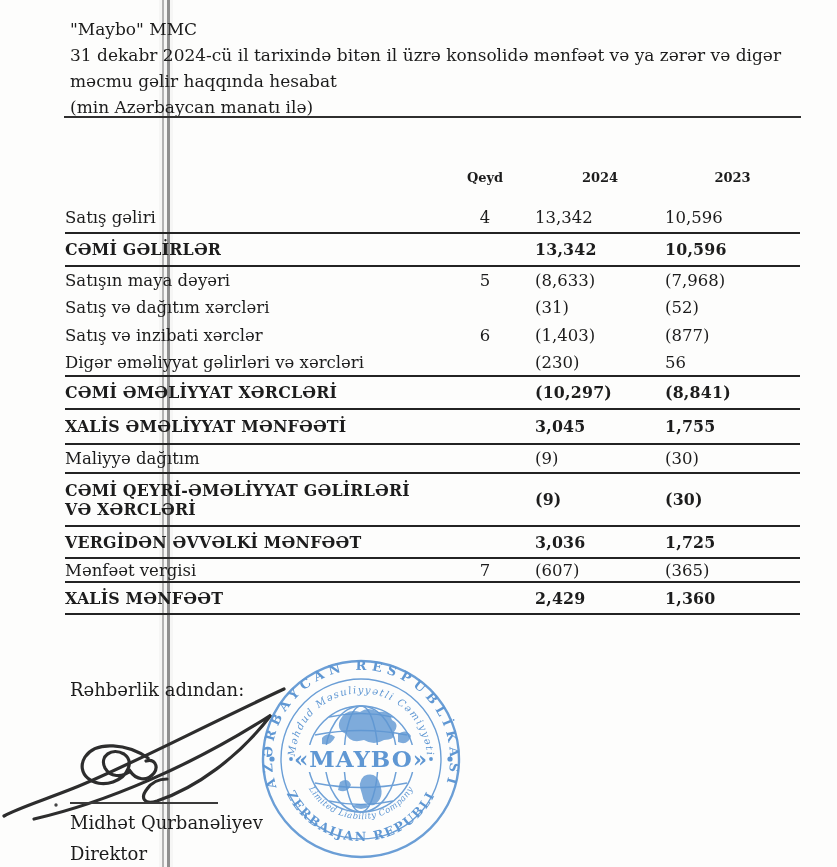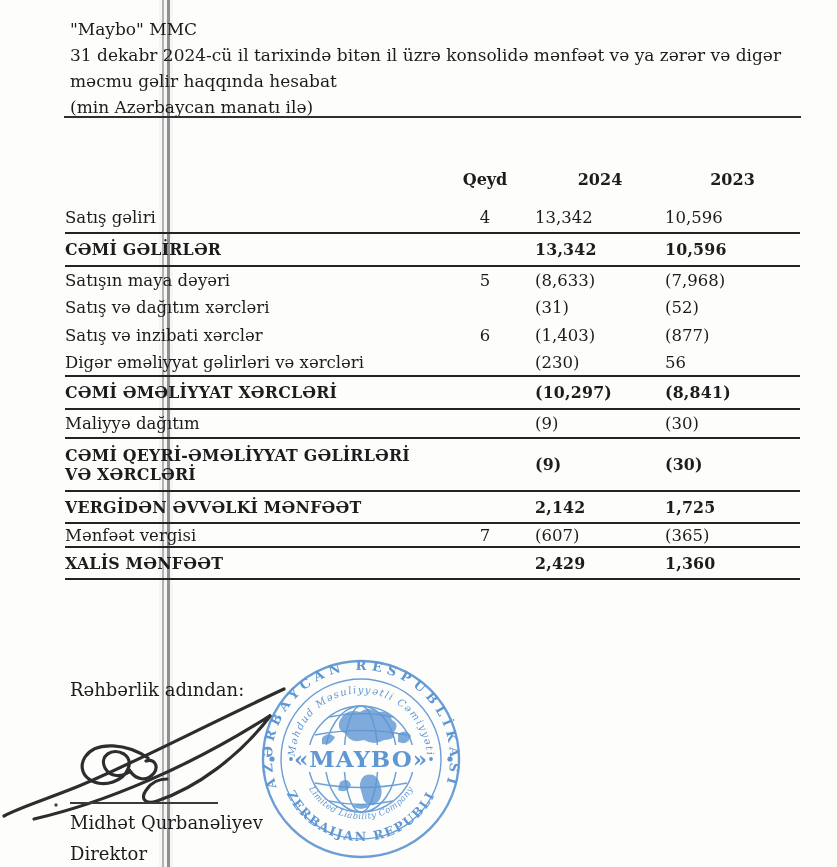--- a/index.html
+++ b/index.html
@@ -22,21 +22,21 @@
   .top-rule{position:absolute;left:64px;top:116px;width:737px;height:2px;
     background:#2f2f2f;box-shadow:0 -3px 0 -1px #b8b8b8;}
 
   table.fin{position:absolute;left:65px;top:160px;width:735px;
     border-collapse:collapse;table-layout:fixed;}
   table.fin col.c-lbl{width:370px;}
   table.fin col.c-note{width:100px;}
   table.fin col.c-2024{width:130px;}
   table.fin col.c-2023{width:135px;}
   table.fin th{font-weight:bold;text-align:center;vertical-align:top;
-    padding:10px 0 0 0;font-size:16px;}
+    padding:10px 0 0 0;font-size:13px;}
   table.fin td{vertical-align:middle;font-size:16.5px;padding:0;}
   td.lbl{text-align:left;padding-left:2px;padding-right:22px;margin-left:48px;}
   td.note{text-align:center;font-size:16px;}
   td.num{text-align:left;padding-right:3px;font-size:16px;}
   tr.rule td{border-bottom:2px solid #232323;}
   tr.bold td{font-weight:700;font-size:15.8px;letter-spacing:.2px;}
   tr.bold td.num{font-size:15.8px;}
 
   .sig-label{position:absolute;left:70px;top:679px;font-size:18px;}
   .sig-svg{position:absolute;left:0;top:672px;}
@@ -119,36 +119,42 @@
         <td class="note"></td>
         <td class="num">(230)</td>
         <td class="num">56</td>
       </tr>
       <tr style="height:33px" class="rule bold">
         <td class="lbl">CƏMİ ƏMƏLİYYAT XƏRCLƏRİ</td>
         <td class="note"></td>
         <td class="num">(10,297)</td>
         <td class="num">(8,841)</td>
       </tr>
+      <tr style="height:35px" class="rule bold">
+        <td class="lbl">XALİS ƏMƏLİYYAT MƏNFƏƏTİ</td>
+        <td class="note"></td>
+        <td class="num">3,045</td>
+        <td class="num">1,755</td>
+      </tr>
       <tr style="height:29px" class="rule">
         <td class="lbl">Maliyyə dağıtım</td>
         <td class="note"></td>
         <td class="num">(9)</td>
         <td class="num">(30)</td>
       </tr>
       <tr style="height:53px" class="rule bold">
         <td class="lbl">CƏMİ QEYRİ-ƏMƏLİYYAT GƏLİRLƏRİ VƏ XƏRCLƏRİ</td>
         <td class="note"></td>
         <td class="num">(9)</td>
         <td class="num">(30)</td>
       </tr>
       <tr style="height:32px" class="rule bold">
         <td class="lbl">VERGİDƏN ƏVVƏLKİ MƏNFƏƏT</td>
         <td class="note"></td>
-        <td class="num">2,142</td>
+        <td class="num">3,036</td>
         <td class="num">1,725</td>
       </tr>
       <tr style="height:24px" class="rule">
         <td class="lbl">Mənfəət vergisi</td>
         <td class="note">7</td>
         <td class="num">(607)</td>
         <td class="num">(365)</td>
       </tr>
       <tr style="height:32px" class="rule bold">
         <td class="lbl">XALİS MƏNFƏƏT</td>

